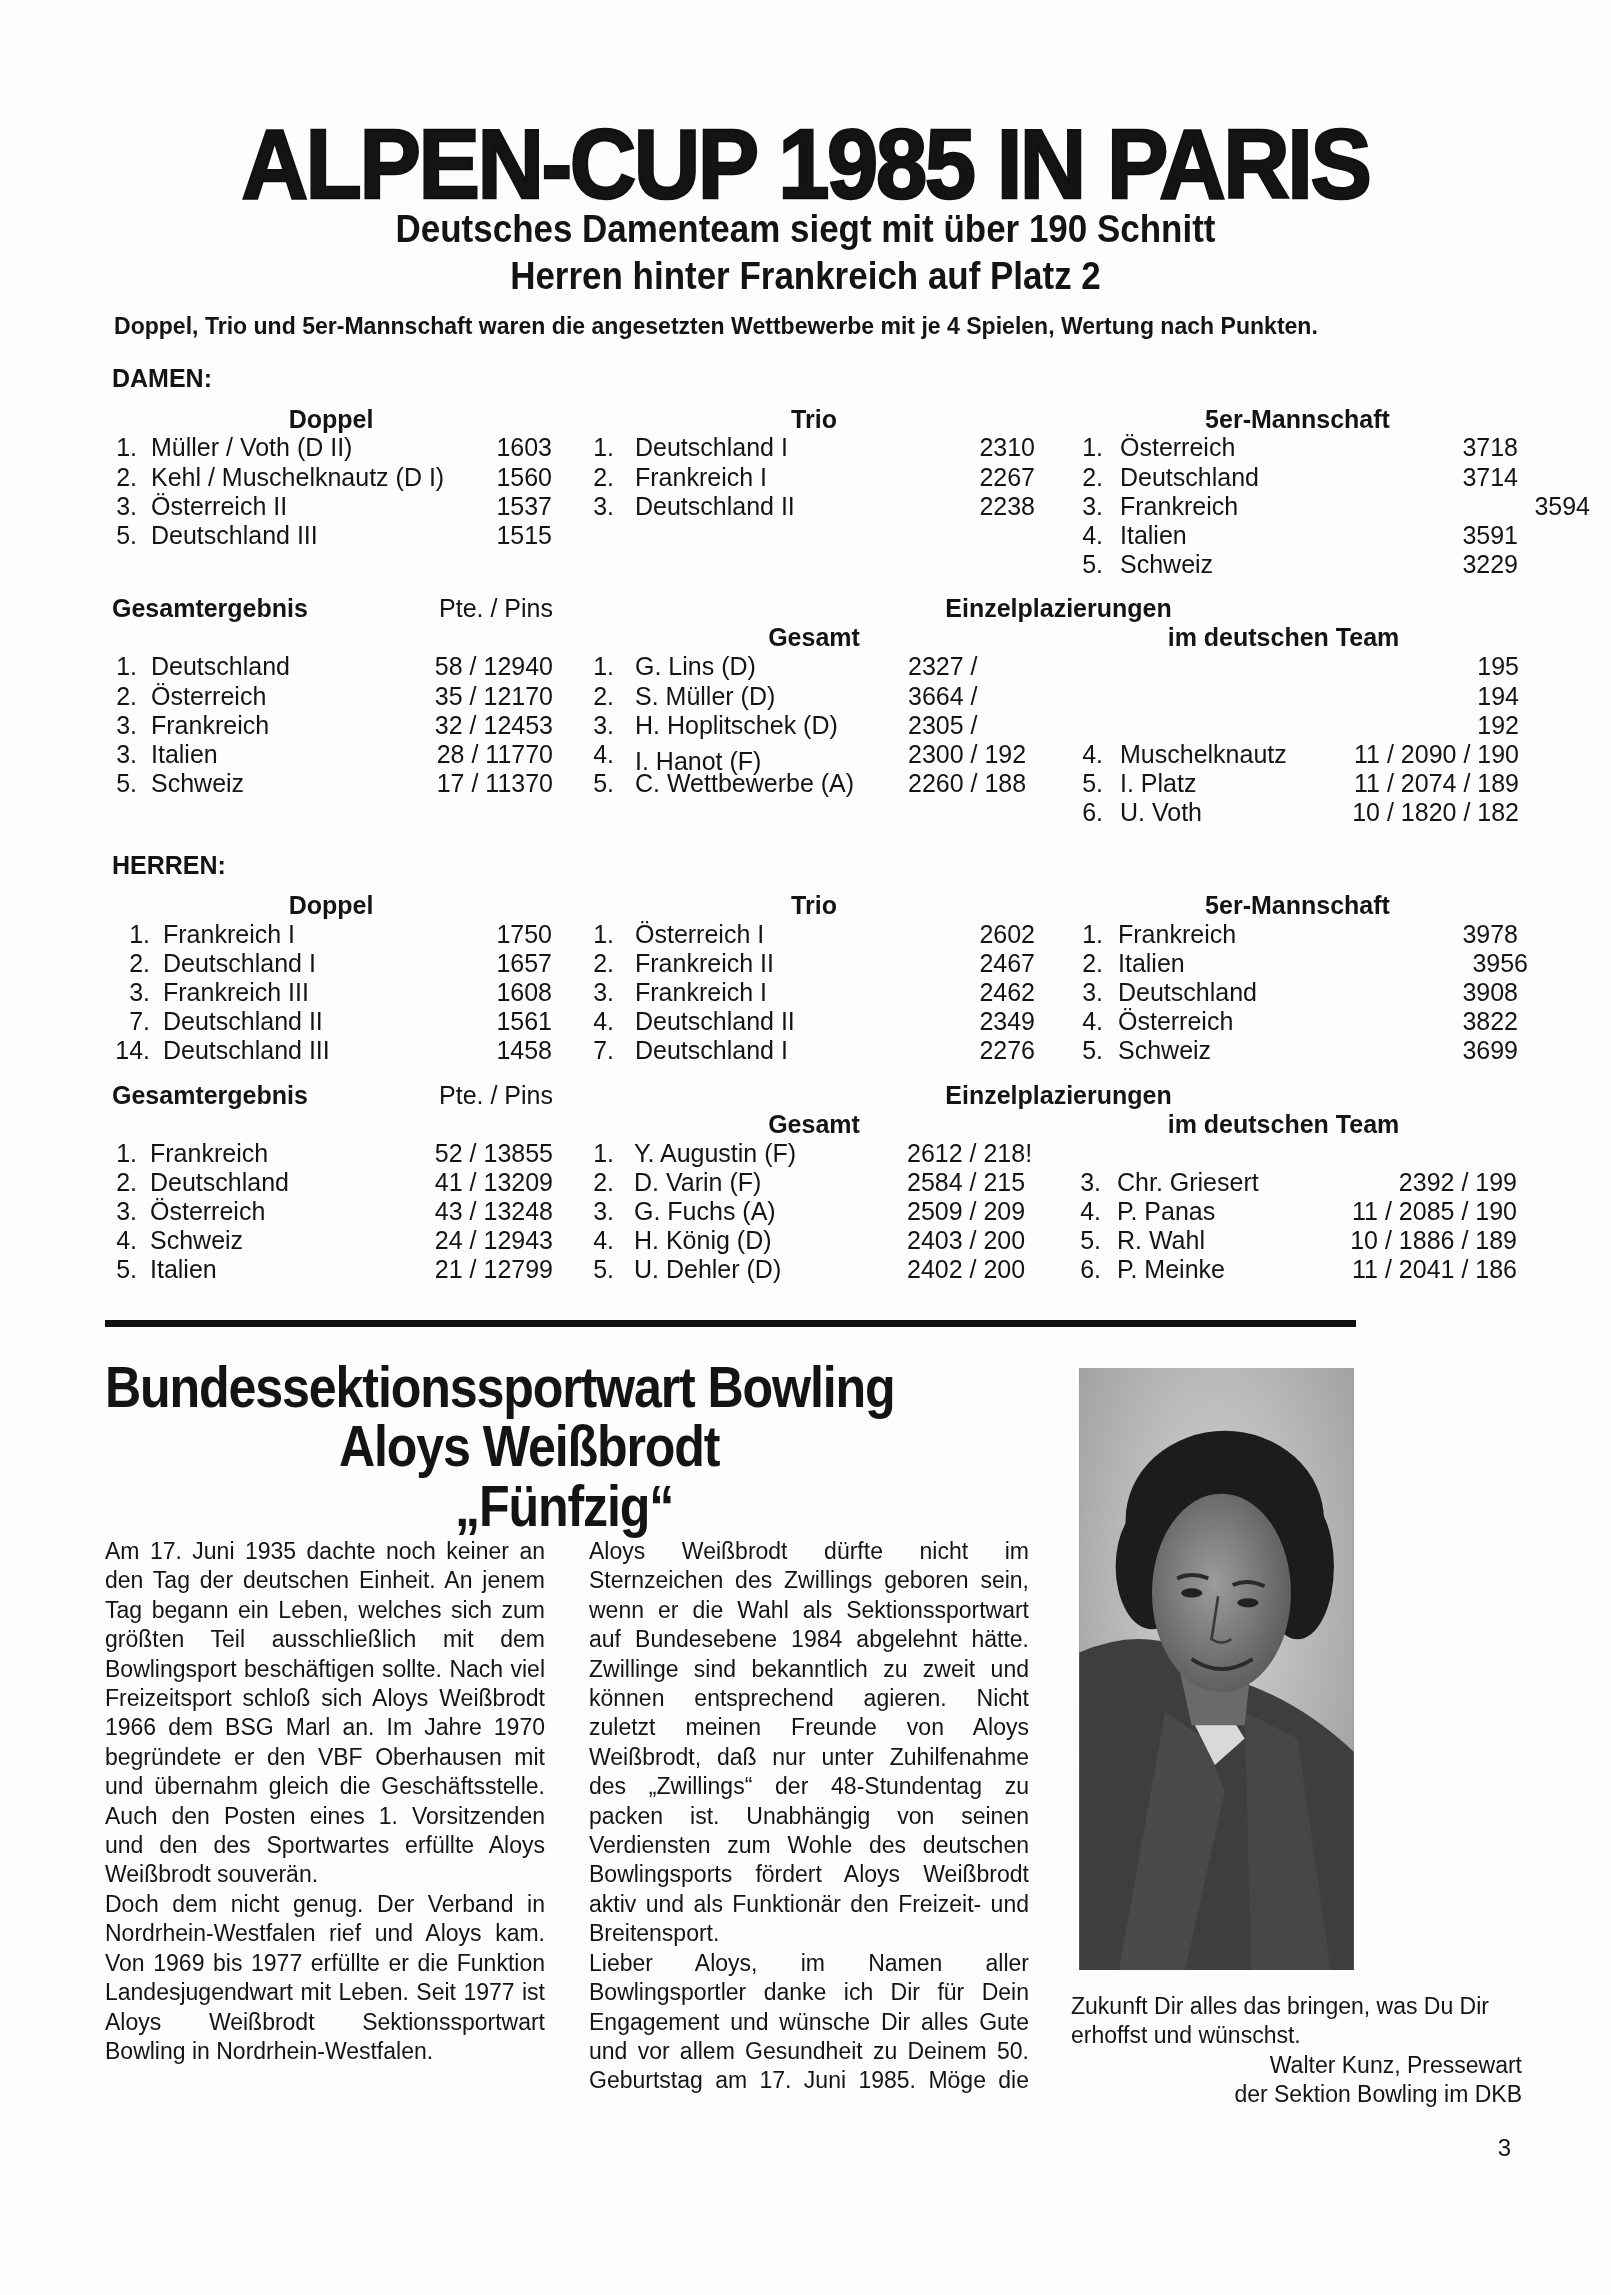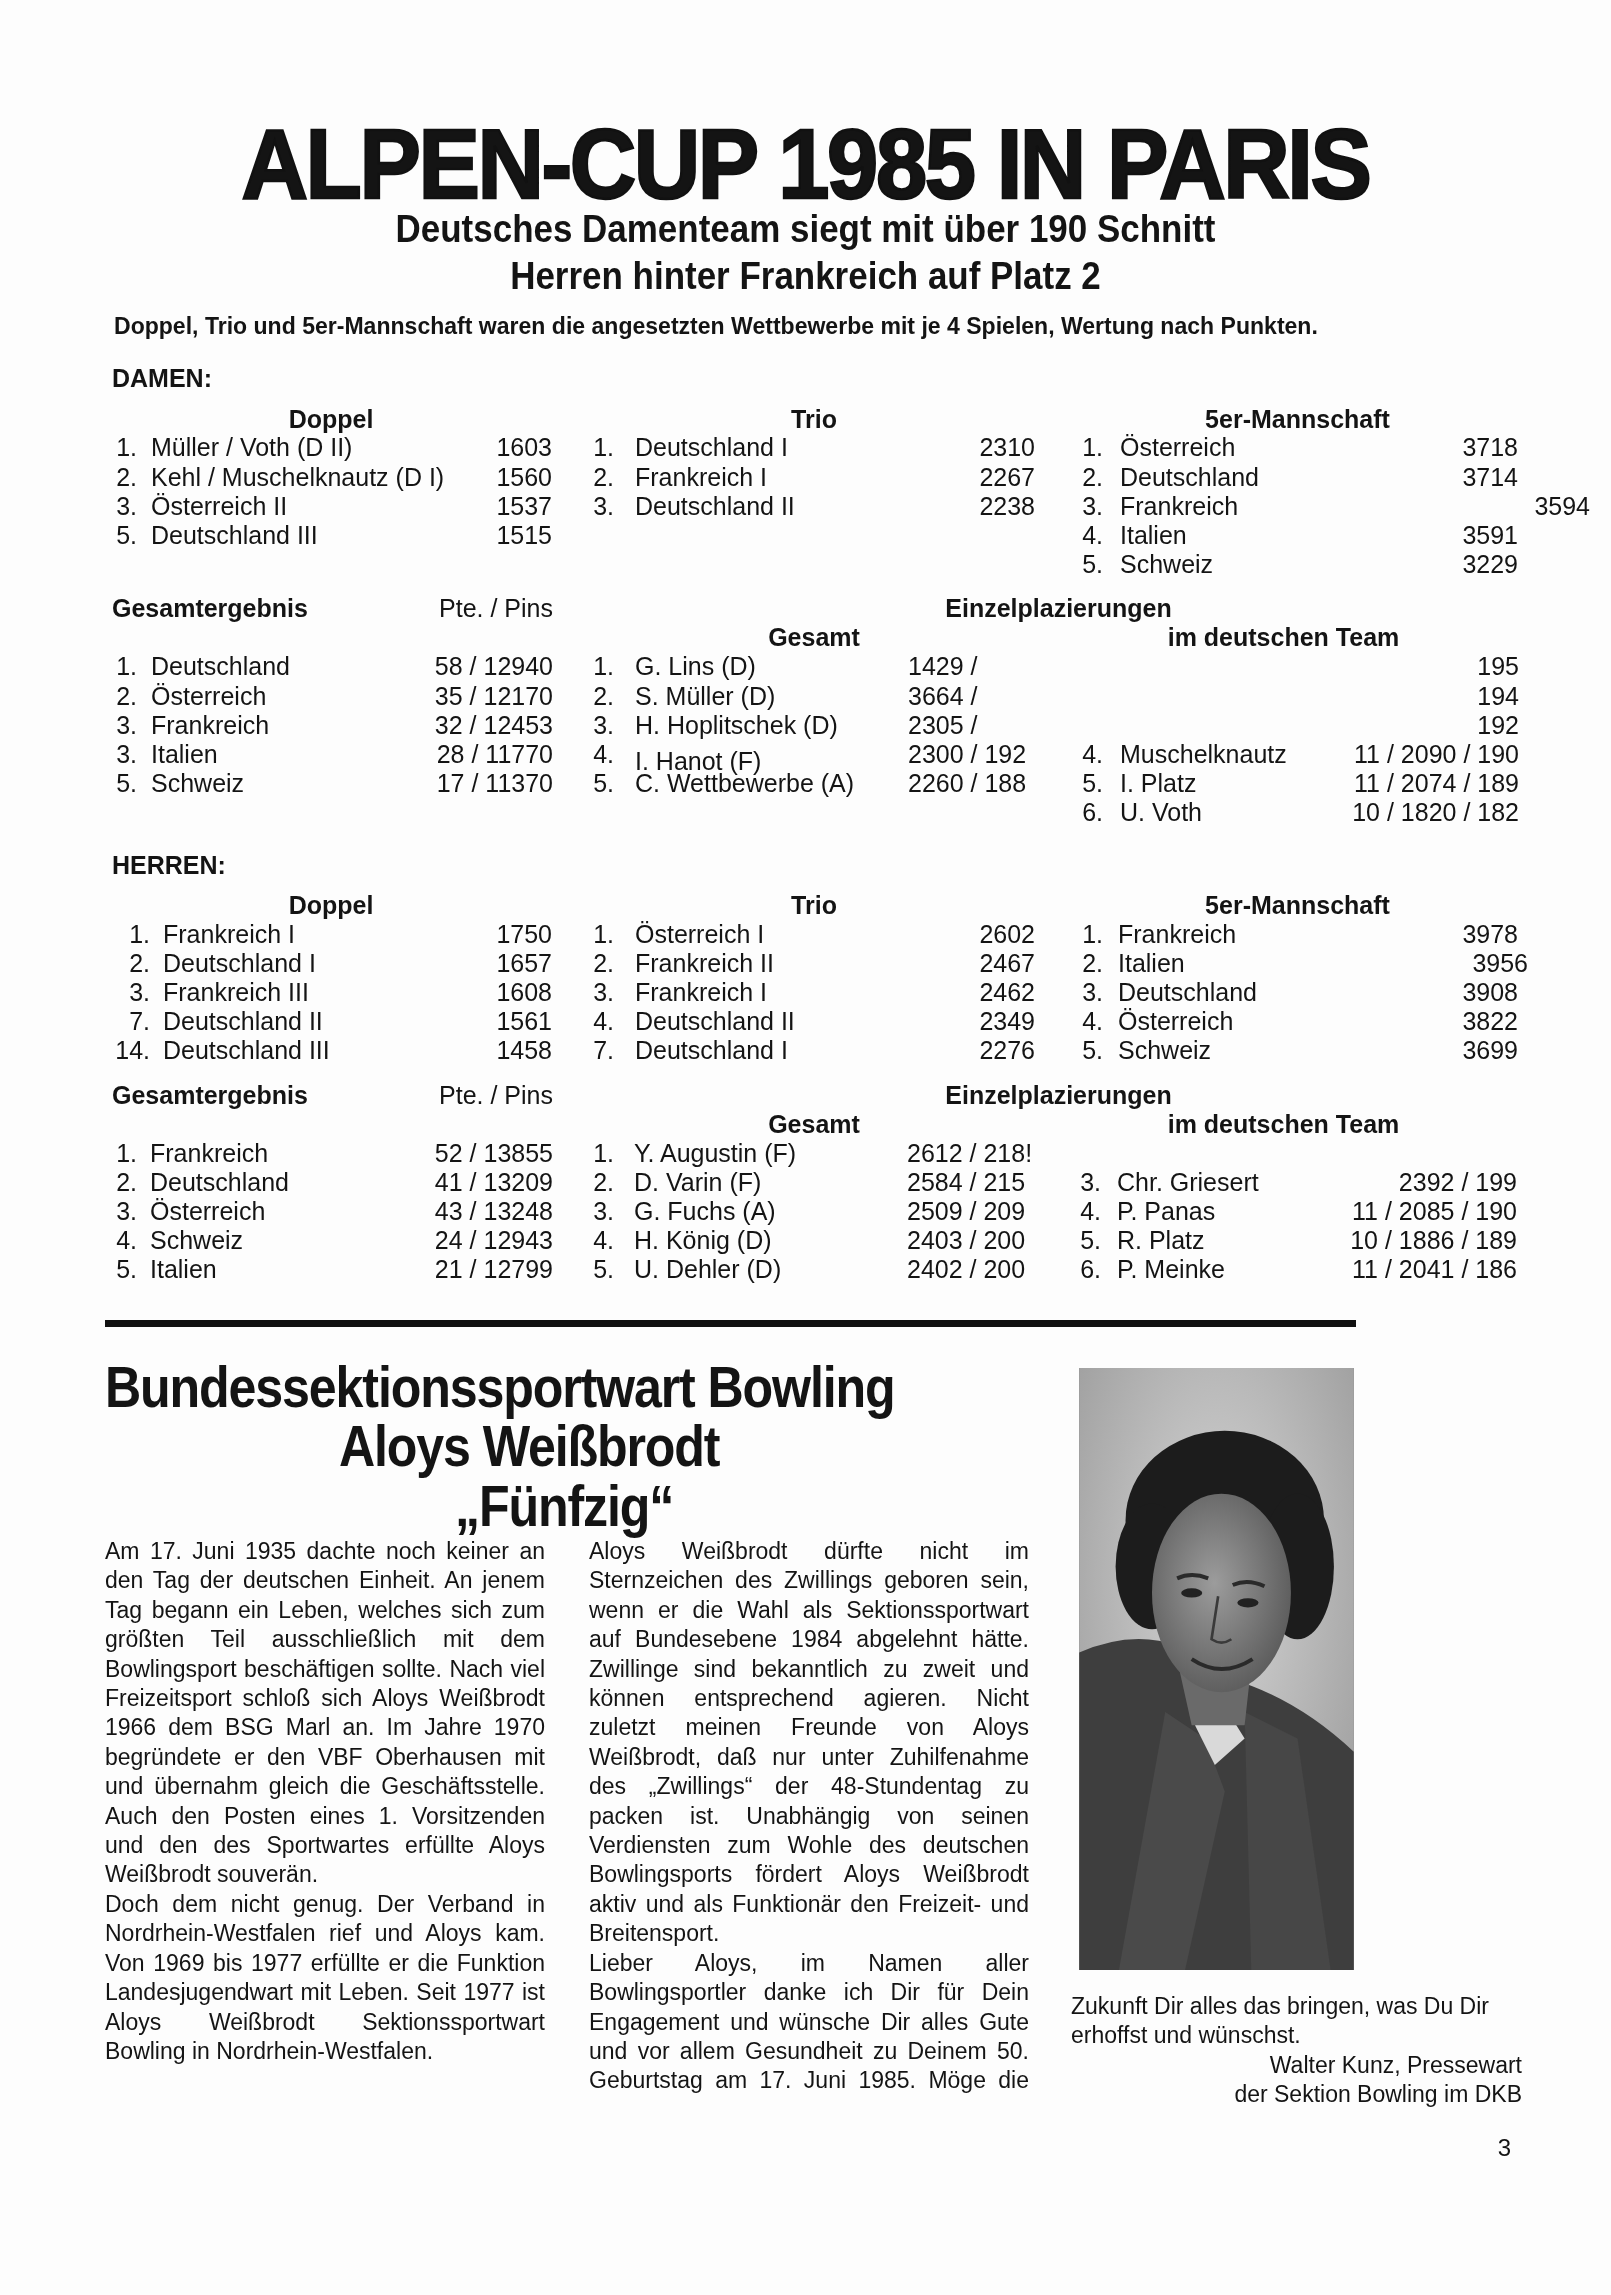--- a/index.html
+++ b/index.html
@@ -160,21 +160,21 @@
       <span class="rank" style="left:105px;">5.</span>
       <span class="name" style="left:151px;">Schweiz</span>
       <span class="val" style="left:397px;width:156px;">17 / 11370</span>
     </div>
 </div>
 
 <div>
   <div class="row" style="top:652px;">
       <span class="rank" style="left:582px;">1.</span>
       <span class="name" style="left:635px;">G. Lins (D)</span>
-      <span class="name" style="left:908px;">1429 /</span>
+      <span class="name" style="left:908px;">2327 /</span>
     </div>
   <div class="row" style="top:682px;">
       <span class="rank" style="left:582px;">2.</span>
       <span class="name" style="left:635px;">S. Müller (D)</span>
       <span class="name" style="left:908px;">3664 /</span>
     </div>
   <div class="row" style="top:711px;">
       <span class="rank" style="left:582px;">3.</span>
       <span class="name" style="left:635px;">H. Hoplitschek (D)</span>
       <span class="name" style="left:908px;">2305 /</span>
@@ -382,21 +382,21 @@
       <span class="name" style="left:1117px;">Chr. Griesert</span>
       <span class="val" style="left:1320px;width:197px;">2392 / 199</span>
     </div>
   <div class="row" style="top:1197px;">
       <span class="rank" style="left:1069px;">4.</span>
       <span class="name" style="left:1117px;">P. Panas</span>
       <span class="val" style="left:1320px;width:197px;">11 / 2085 / 190</span>
     </div>
   <div class="row" style="top:1226px;">
       <span class="rank" style="left:1069px;">5.</span>
-      <span class="name" style="left:1117px;">R. Platz</span>
+      <span class="name" style="left:1117px;">R. Wahl</span>
       <span class="val" style="left:1320px;width:197px;">10 / 1886 / 189</span>
     </div>
   <div class="row" style="top:1255px;">
       <span class="rank" style="left:1069px;">6.</span>
       <span class="name" style="left:1117px;">P. Meinke</span>
       <span class="val" style="left:1320px;width:197px;">11 / 2041 / 186</span>
     </div>
 </div>
 
 <div class="abs rule"></div>

